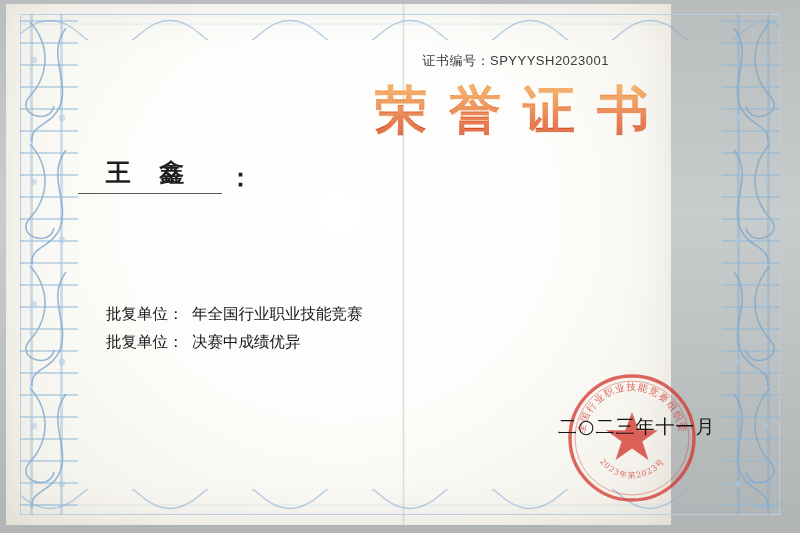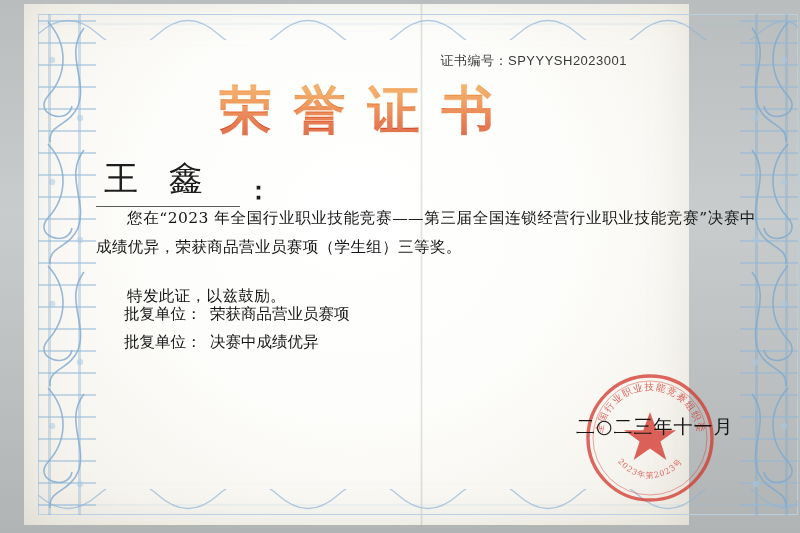--- a/index.html
+++ b/index.html
@@ -18,21 +18,21 @@
   #photo {
     position: absolute;
     left: 0; top: 0;
     width: 800px; height: 533px;
     background: linear-gradient(180deg,#b9bdbd 0%, #c8cccc 40%, #b0b4b5 100%);
   }
 
   
   #paper {
     position: absolute;
-    left: 24px; top: 4px;
+    left: 6px; top: 4px;
     width: 665px; height: 521px;
     background:
       radial-gradient(ellipse at 50% 40%, #ffffff 0%, #fdfdfb 45%, #f6f4ee 80%, #eceae2 100%);
     box-shadow: inset 0 0 40px rgba(180,175,160,.25);
   }
 
   
   #fold {
     position: absolute;
     left: 396px; top: 0;
@@ -102,21 +102,21 @@
     color: #3a3a3a;
     letter-spacing: .5px;
     font-family: "Liberation Sans", sans-serif;
     white-space: nowrap;
   }
 
   
   #title {
     position: absolute;
     left: 0; right: 0; top: 72px;
-    text-align: center;
+    text-align: right;
     font-family: "DejaVu Serif", serif;
     font-weight: bold;
     font-size: 52px;
     letter-spacing: 22px;
     text-indent: 22px;
     background: linear-gradient(180deg, #f4b25a 0%, #e8823a 35%, #d9451f 70%, #b9300f 100%);
     -webkit-background-clip: text;
     background-clip: text;
     color: transparent;
     -webkit-text-fill-color: transparent;
@@ -128,24 +128,25 @@
     position: absolute;
     left: 72px; top: 152px;
     width: 300px;
   }
   #recipient-name {
     display: inline-block;
     min-width: 128px;
     padding: 0 8px 4px 8px;
     border-bottom: 1.5px solid #5a5a5a;
     font-family: "DejaVu Serif", serif;
-    font-size: 34px;
-    font-weight: normal;
+    font-size: 25px;
+    font-weight: bold;
     color: #1d1d1d;
     letter-spacing: 10px;
+    text-align: center;
   }
   #recipient-colon {
     font-family: "DejaVu Serif", serif;
     font-size: 25px;
     font-weight: bold;
     color: #1d1d1d;
     margin-left: 6px;
     vertical-align: bottom;
   }
 
@@ -284,29 +285,24 @@
     <div id="cert-no">
       <span>证书编号：</span><span>SPYYYSH2023001</span>
     </div>
 
     <div id="title">荣誉证书</div>
 
     <div id="recipient">
       <span id="recipient-name">王 鑫</span><span id="recipient-colon">：</span>
     </div>
 
-    <div id="body">
-      <p class="para indent">您在“2023 年全国行业职业技能竞赛——第三届全国连锁经营行业职业技能竞赛”决赛中成绩优异，荣获商品营业员赛项（学生组）三等奖。</p>
-      <div class="gap"></div>
-      <p class="para indent">特发此证，以兹鼓励。</p>
-    </div>
 
     <div id="units">
       <div class="unit-row">
-        <span class="unit-label">批复单位：</span><span class="unit-value">荣获商品营业员赛项</span>
+        <span class="unit-label">批复单位：</span><span class="unit-value">年全国行业职业技能竞赛</span>
       </div>
       <div class="unit-row">
         <span class="unit-label">批复单位：</span><span class="unit-value">决赛中成绩优异</span>
       </div>
     </div>
 
     <div id="seal">
       <svg width="132" height="132" viewBox="0 0 132 132">
         <defs>
           <path id="arcTop" d="M 18,66 A 48,48 0 0 1 114,66" fill="none"></path>

